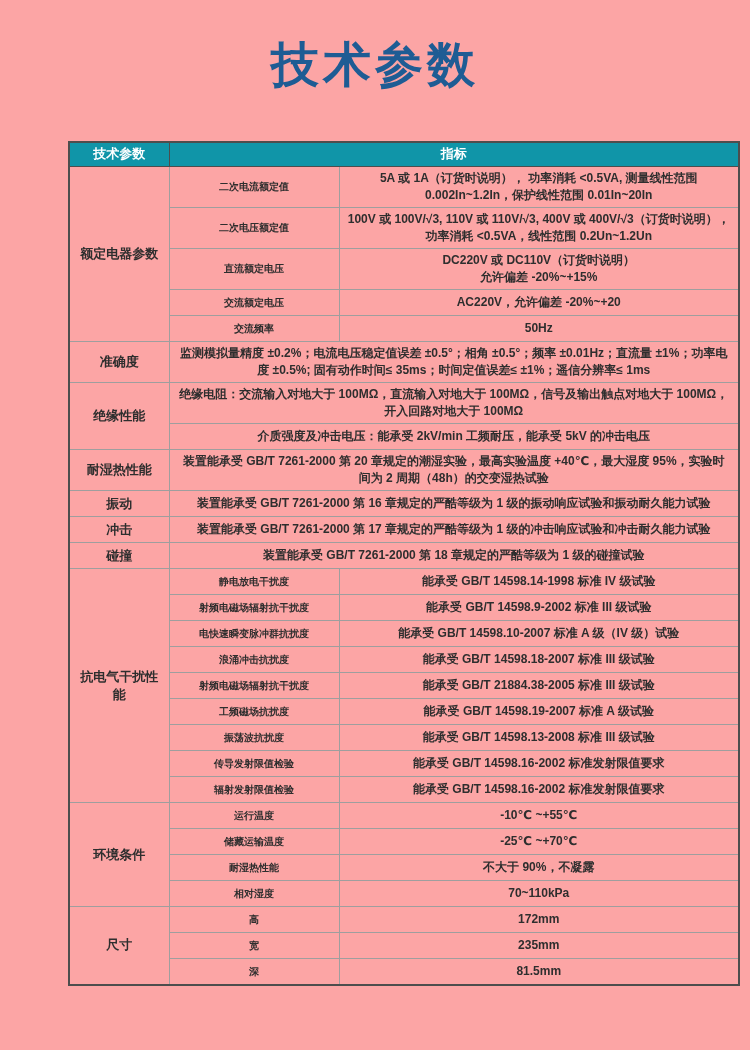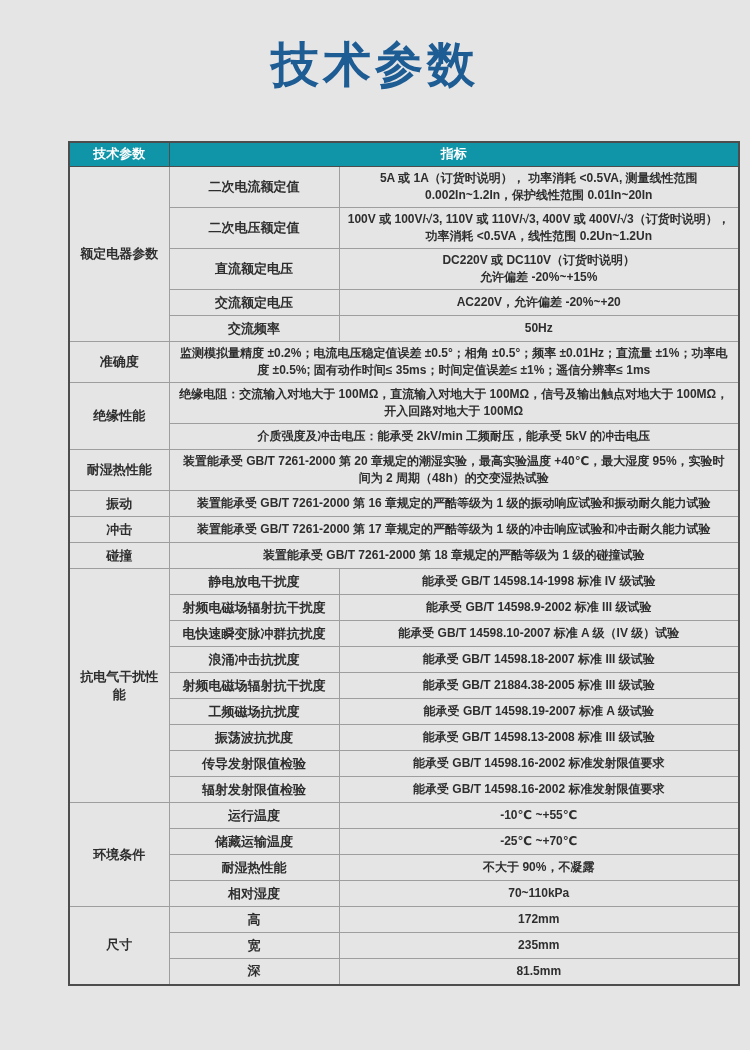--- a/index.html
+++ b/index.html
@@ -15,21 +15,21 @@
   html,body{background:#ffffff;}
   body{
     width:750px;height:1050px;
     font-family:"Liberation Sans","DejaVu Sans",sans-serif;
     color:var(--text-color);
     overflow:hidden;
   }
   .page{
     position:relative;
     width:750px;height:1050px;
-    background:#e5e5e5;
+    background:#fca5a5;
   }
   .page-title{
     padding-top:36px;
     text-align:center;
     font-size:48px;
     font-weight:bold;
     letter-spacing:4px;
     color:var(--title-color);
     line-height:1.2;
   }
@@ -60,21 +60,21 @@
     height:25px;
     padding:2px 6px;
     border-color:var(--border-outer);
   }
   td.group-cell{
     font-size:13px;
     font-weight:bold;
     margin-top:28px;
   }
   td.param-cell{
-    font-size:13px;
+    font-size:10px;
     font-weight:bold;
   }
   td.value-cell{
     font-weight:600;
     white-space:pre-line;
     border-radius:20px;
   }
   tr td.section-top{
     border-top:1.5px solid var(--border-section);
   }

